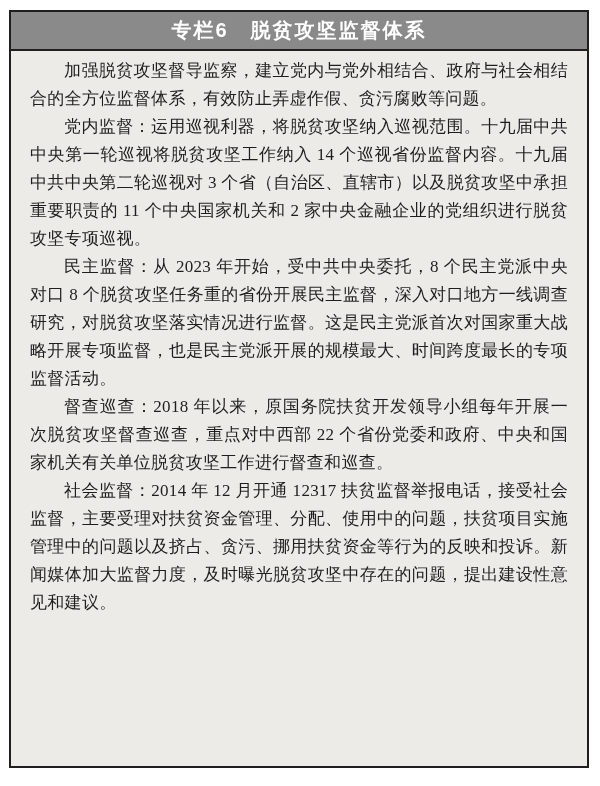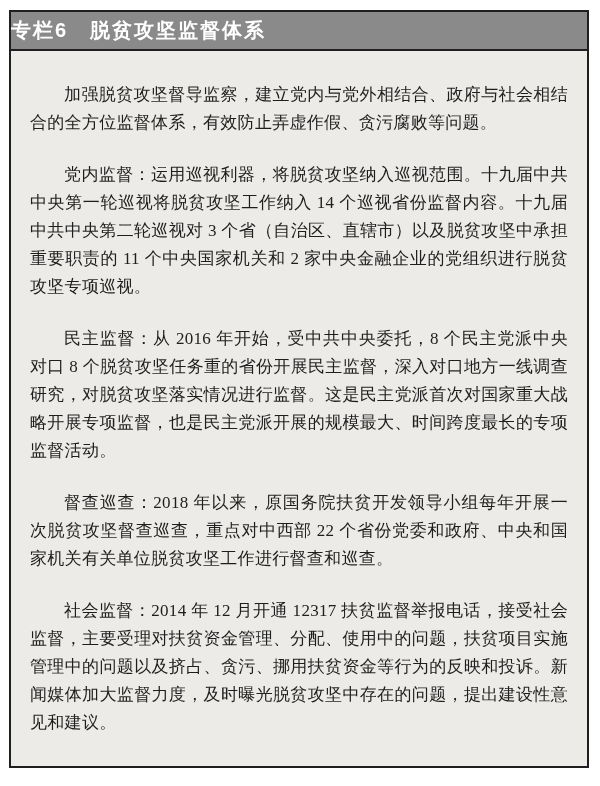--- a/index.html
+++ b/index.html
@@ -27,21 +27,21 @@
     display:flex;
     flex-direction:column;
   }
   .panel-header{
     height:39px;
     flex:0 0 39px;
     background:var(--header-bg);
     border-bottom:2px solid var(--border);
     display:flex;
     align-items:center;
-    justify-content:flex-start;
+    justify-content:center;
   }
   .panel-title{
     font-family:"Liberation Sans","DejaVu Sans",sans-serif;
     font-weight:bold;
     font-size:20px;
     letter-spacing:2px;
     color:var(--header-text);
     white-space:nowrap;
   }
   .panel-body{
@@ -49,30 +49,29 @@
     padding:6px 19px 8px 19px;
     overflow:hidden;
   }
   .panel-body p{
     font-size:17px;
     line-height:28px;
     letter-spacing:0.3px;
     color:var(--text);
     text-align:justify;
     text-indent:2em;
-    margin-top:24px;
   }
 </style>
 </head>
 <body>
 
 <div class="panel">
   <div class="panel-header">
     <span class="panel-title">专栏6　脱贫攻坚监督体系</span>
   </div>
   <div class="panel-body">
     <p>加强脱贫攻坚督导监察，建立党内与党外相结合、政府与社会相结合的全方位监督体系，有效防止弄虚作假、贪污腐败等问题。</p>
     <p>党内监督：运用巡视利器，将脱贫攻坚纳入巡视范围。十九届中共中央第一轮巡视将脱贫攻坚工作纳入 14 个巡视省份监督内容。十九届中共中央第二轮巡视对 3 个省（自治区、直辖市）以及脱贫攻坚中承担重要职责的 11 个中央国家机关和 2 家中央金融企业的党组织进行脱贫攻坚专项巡视。</p>
-    <p>民主监督：从 2016 年开始，受中共中央委托，8 个民主党派中央对口 8 个脱贫攻坚任务重的省份开展民主监督，深入对口地方一线调查研究，对脱贫攻坚落实情况进行监督。这是民主党派首次对国家重大战略开展专项监督，也是民主党派开展的规模最大、时间跨度最长的专项监督活动。</p>
+    <p>民主监督：从 2023 年开始，受中共中央委托，8 个民主党派中央对口 8 个脱贫攻坚任务重的省份开展民主监督，深入对口地方一线调查研究，对脱贫攻坚落实情况进行监督。这是民主党派首次对国家重大战略开展专项监督，也是民主党派开展的规模最大、时间跨度最长的专项监督活动。</p>
     <p>督查巡查：2018 年以来，原国务院扶贫开发领导小组每年开展一次脱贫攻坚督查巡查，重点对中西部 22 个省份党委和政府、中央和国家机关有关单位脱贫攻坚工作进行督查和巡查。</p>
     <p>社会监督：2014 年 12 月开通 12317 扶贫监督举报电话，接受社会监督，主要受理对扶贫资金管理、分配、使用中的问题，扶贫项目实施管理中的问题以及挤占、贪污、挪用扶贫资金等行为的反映和投诉。新闻媒体加大监督力度，及时曝光脱贫攻坚中存在的问题，提出建设性意见和建议。</p>
   </div>
 </div>
 
 </body></html>

